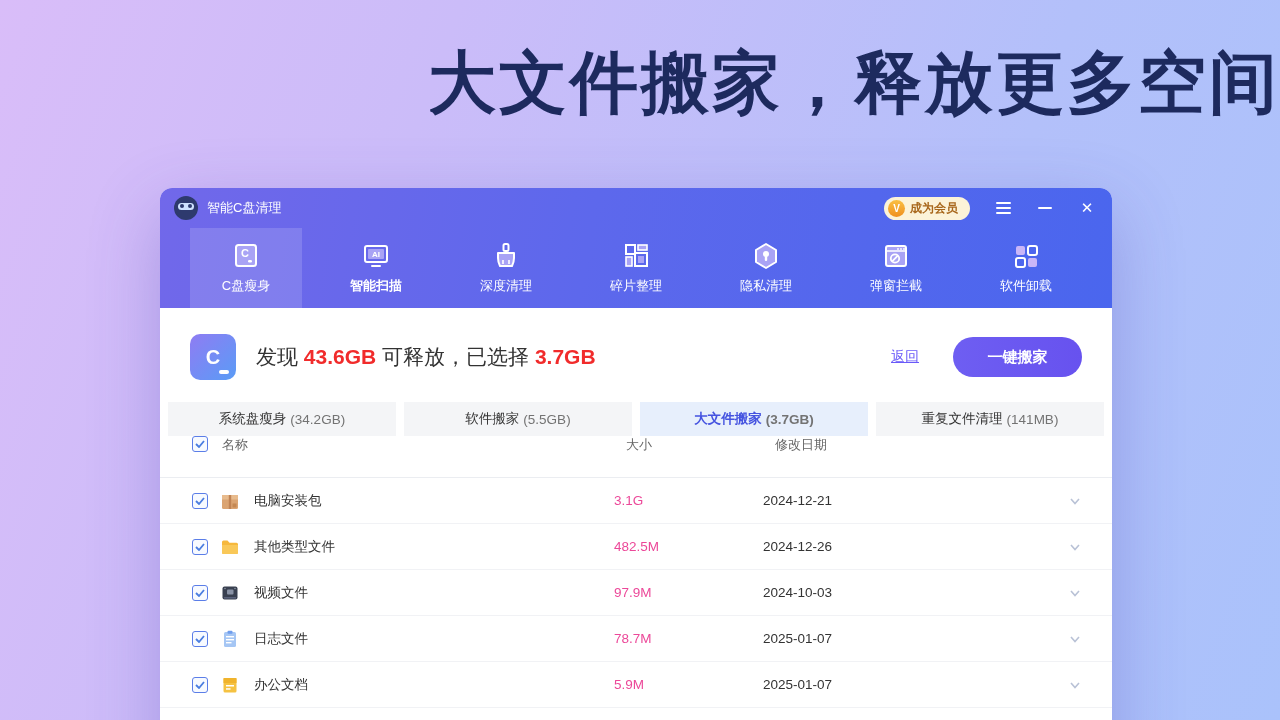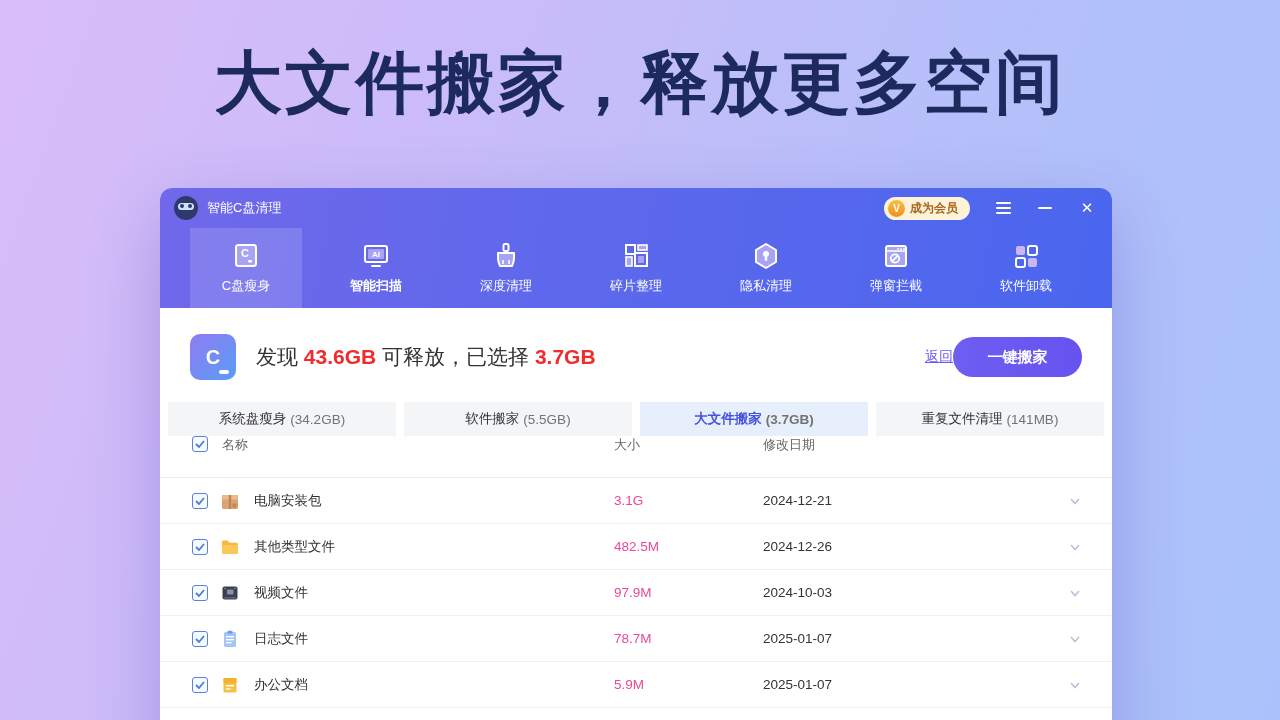--- a/index.html
+++ b/index.html
@@ -1,20 +1,20 @@
 <!DOCTYPE html>
 <html><head>
 <meta charset="utf-8">
 <style>
   * { margin:0; padding:0; box-sizing:border-box; }
   html,body { width:1280px; height:720px; overflow:hidden; font-family:"Liberation Sans","DejaVu Sans",sans-serif; }
   body { background:linear-gradient(110deg,#d9bdf9 0%,#cbbcf9 30%,#b3c0fa 70%,#aac2fb 100%); position:relative; }
 
   
-  .hero { position:absolute; top:38px; left:0; width:100%; text-align:center;
+  .hero { position:absolute; top:38px; left:0; width:100%; text-align:right;
           font-size:68px; font-weight:800; letter-spacing:3px; color:#1d2a5e; }
 
   
   .app { position:absolute; left:160px; top:188px; width:952px; height:644px;
          border-radius:12px 12px 0 0; overflow:hidden; background:#fff;
          box-shadow:0 24px 70px rgba(70,60,180,.30); }
 
   
   .app-header { height:120px; background:linear-gradient(100deg,#7168ea 0%,#5d68ec 45%,#4a66ee 100%); position:relative; }
   .titlebar { display:flex; align-items:center; height:40px; padding:0 16px 0 14px; }
@@ -45,38 +45,38 @@
   .summary { display:flex; align-items:center; padding:26px 30px 22px 30px; }
   .disk-icon { width:46px; height:46px; border-radius:10px; background:linear-gradient(135deg,#8f7cf3,#5a9cf6);
                color:#fff; font-size:20px; font-weight:800; display:flex; align-items:center; justify-content:center;
                position:relative; flex:0 0 auto; }
   .disk-icon:after { content:""; position:absolute; right:7px; bottom:6px; width:10px; height:4px; border-radius:2px; background:#fff; }
   .summary-text { margin-left:20px; }
   .summary-line1 { font-size:21px; color:#333; }
   .summary-line1 .red { color:#f12b2b; font-weight:800; }
   .summary-line2 { font-size:13px; color:#9aa0aa; margin-top:7px; }
   .summary-line2 .red { color:#f12b2b; }
-  .summary-right { margin-left:auto; display:flex; align-items:center; }
+  .summary-right { margin-left:auto; display:flex; align-items:center; gap:34px; }
   .back-link { color:#6a5af9; font-size:14px; text-decoration:underline; cursor:pointer; }
   .primary-btn { width:129px; height:40px; border:none; border-radius:20px; cursor:pointer;
                  background:linear-gradient(90deg,#6e5ef2,#6752ef); color:#fff; font-size:15px; font-weight:700;
                  font-family:inherit; }
 
   
   .tabs { display:flex; gap:8px; margin:0 8px; }
   .tab { flex:1; height:34px; background:#f4f5f7; display:flex; align-items:center; justify-content:center;
          font-size:13.5px; color:#333; cursor:pointer; gap:4px; }
   .tab .amount { color:#737373; }
   .tab.active { background:#e7effc; color:#4553e0; font-weight:700; }
 
   
   .thead { display:flex; align-items:flex-start; height:42px; padding:0 30px 0 32px; border-bottom:1px solid #ebedf1;
            font-size:13px; color:#666; }
   .thead .name-h { margin-left:14px; flex:0 0 392px; }
-  .thead .size-h { flex:0 0 149px; }
+  .thead .size-h { flex:0 0 149px;margin-left:12px; }
   .thead .date-h { flex:1; }
   .row { display:flex; align-items:center; height:46px; padding:0 30px 0 32px; border-bottom:1px solid #f1f2f5;
          font-size:13.5px; color:#333; }
   .checkbox { width:16px; height:16px; border:1.5px solid #5b7ee8; border-radius:3px; background:#f7faff;
               display:flex; align-items:center; justify-content:center; cursor:pointer; flex:0 0 auto; }
   .file-ico { width:20px; height:20px; margin-left:12px; flex:0 0 auto; }
   .row .name { margin-left:14px; flex:0 0 360px; }
   .row .size { flex:0 0 149px; color:#ec4899; }
   .row .date { flex:1; }
   .chev { width:14px; height:14px; cursor:pointer; flex:0 0 auto; }

